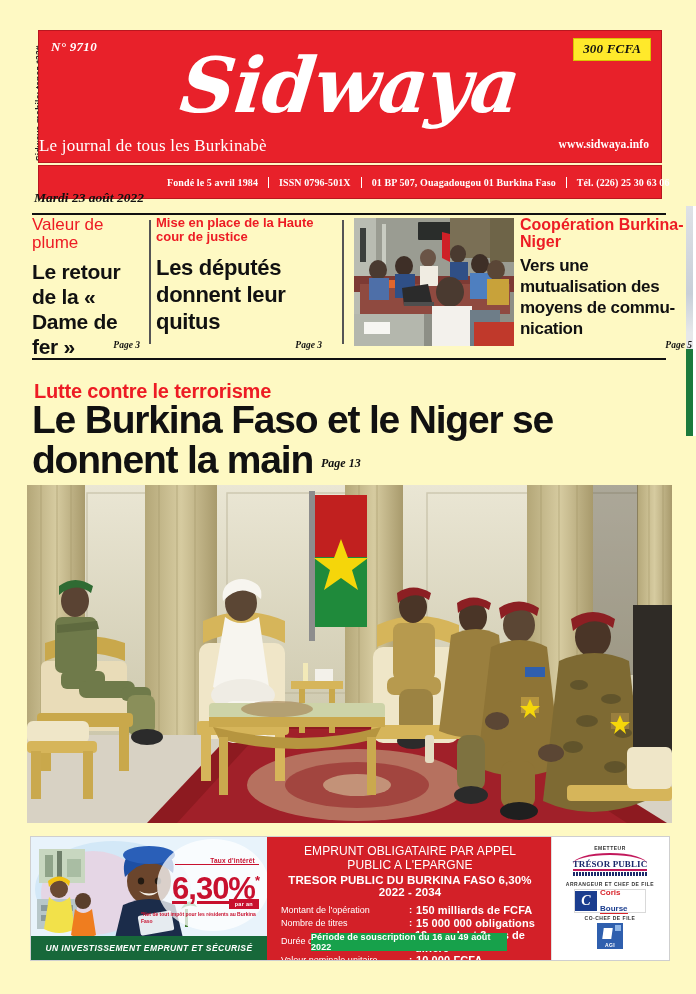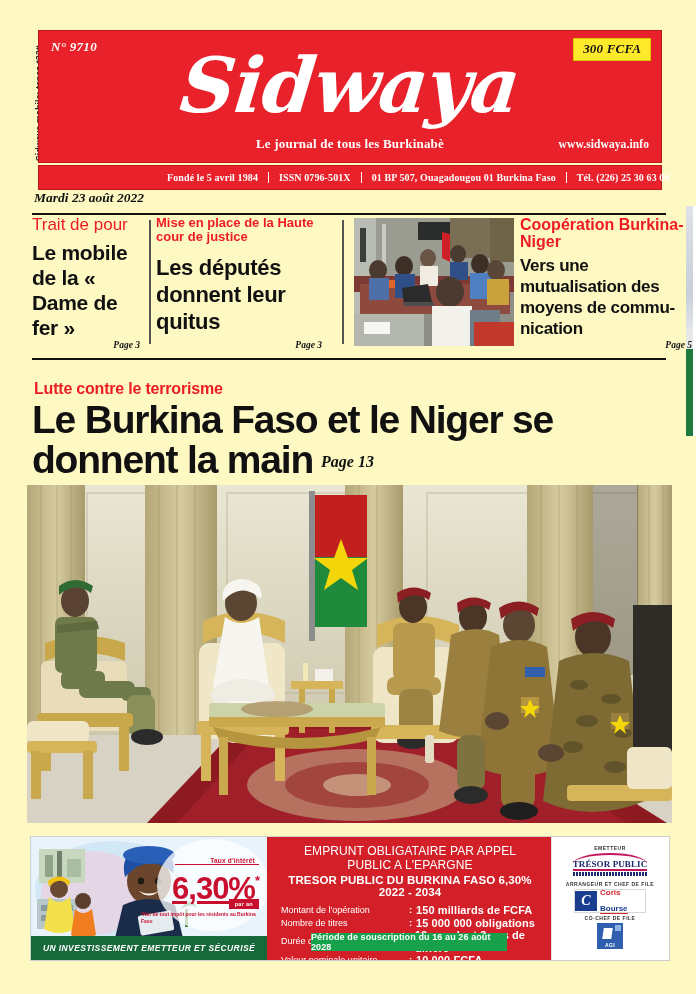--- a/index.html
+++ b/index.html
@@ -20,35 +20,35 @@
          font-size:13px;color:#fff;letter-spacing:.3px;
          font-family:"Liberation Serif",serif;}
   .price{position:absolute;right:10px;top:7px;background:#ffe92b;
          border:1px solid #d9c400;padding:2px 9px 3px;
          font-family:"Liberation Serif",serif;font-style:italic;font-weight:bold;
          font-size:13px;color:#111;letter-spacing:.2px;}
   .logo{position:absolute;left:0;right:0;top:14px;text-align:center;
         font-family:"DejaVu Serif",serif;font-style:italic;font-weight:bold;
         font-size:76px;line-height:82px;color:#fff;
         letter-spacing:-1px;transform:skewX(-6deg);text-shadow:1px 1px 0 #e8212a;}
-  .tagline{position:absolute;left:0;right:0;top:105px;text-align:center;
-           font-family:"Liberation Serif",serif;font-weight:bold;font-size:13px;
+  .tagline{position:absolute;left:0;right:0;top:105px;
+           font-family:"Liberation Serif",serif;font-weight:normal;font-size:17px;
            color:#fff;letter-spacing:.2px;}
   .weburl{position:absolute;right:12px;top:107px;font-family:"Liberation Serif",serif;
           font-weight:bold;font-size:11.5px;color:#fff;letter-spacing:.1px;}
 
   
   .sidetext{position:absolute;left:22px;top:30px;height:133px;width:16px;}
   .sidetext span{display:block;white-space:nowrap;font-size:8.5px;font-weight:bold;
       color:#231f20;font-family:"Liberation Sans",sans-serif;letter-spacing:.2px;
       transform:rotate(-90deg);transform-origin:left top;
       position:absolute;left:12px;top:131px;}
 
   
-  .infobar{position:absolute;left:38px;top:165px;width:624px;height:25px;
+  .infobar{position:absolute;left:38px;top:165px;width:624px;height:34px;
            background:#e8212a;border:1px solid #b9171f;box-sizing:border-box;
            display:flex;align-items:center;}
   .infobar .cell{flex:0 0 auto;color:#fff;font-family:"Liberation Serif",serif;
                  font-weight:bold;font-size:10px;text-align:center;
                  padding:0 10px;letter-spacing:.1px;white-space:nowrap;}
   .infobar .cell+.cell{border-left:1px solid #fff;}
   .infobar .c1{margin-left:118px;}
 
   
   .datebar{position:absolute;left:34px;top:190px;font-family:"Liberation Serif",serif;
@@ -77,26 +77,26 @@
   .pageref{position:absolute;bottom:6px;font-family:"Liberation Serif",serif;
            font-style:italic;font-weight:bold;font-size:9.5px;color:#111;}
   .p1{right:4px;} .p2{right:6px;} .p4{right:4px;}
 
   
   .teaserphoto{position:absolute;left:322px;top:2px;width:160px;height:128px;
                overflow:hidden;background:#5b636b;}
 
   
   .mainkick{position:absolute;left:34px;top:380px;color:#ed1c24;
-            font-size:16px;font-weight:bold;letter-spacing:-.2px;}
+            font-size:20px;font-weight:bold;letter-spacing:-.2px;}
   .mainhead{position:absolute;left:32px;top:400px;width:640px;
             font-size:39px;line-height:40px;font-weight:bold;color:#111;
             letter-spacing:-1.2px;}
   .mainhead .pg{font-family:"Liberation Serif",serif;font-style:italic;
-                font-size:16px;font-weight:bold;letter-spacing:0;
+                font-size:12px;font-weight:bold;letter-spacing:0;
                 vertical-align:6px;margin-left:8px;}
 
   
   .mainphoto{position:absolute;left:27px;top:485px;width:645px;height:338px;
              overflow:hidden;background:#6b6257;}
 
   
   .ad{position:absolute;left:30px;top:836px;width:640px;height:125px;
       border:1px solid #cfcfcf;box-sizing:border-box;background:#fff;
       display:flex;overflow:hidden;}
@@ -189,22 +189,22 @@
 
   <div class="datebar">Mardi 23  août 2022</div>
 
   <div class="rule-top"></div>
   <div class="band">
 
     <div class="vline v1"></div>
     <div class="vline v2"></div>
 
     <div class="teaser t1">
-      <div class="kicker k1">Trait de pour</div>
-      <div class="deck d1">Le mobile de la « Dame de fer »</div>
+      <div class="kicker k1">Valeur de plume</div>
+      <div class="deck d1">Le retour de la « Dame de fer »</div>
       <div class="pageref p1">Page 3</div>
     </div>
 
     <div class="teaser t2">
       <div class="kicker k2">Mise en place de la Haute cour de justice</div>
       <div class="deck d2">Les députés donnent leur quitus</div>
       <div class="pageref p2">Page 3</div>
     </div>
 
     <div class="teaserphoto">
@@ -468,21 +468,21 @@
         </svg>
       </div>
 
       <div class="rate-label">Taux d'intérêt</div>
       <div class="rate-rule"></div>
       <div class="rate"><span>6,30%</span><sup>*</sup></div>
       <div class="rate-per">par an</div>
       <div class="rate-fine">*Net de tout impôt pour les résidents au Burkina Faso</div>
 
       <div class="ad-left-band">
-        <span>UN INVESTISSEMENT EMETTEUR ET SÉCURISÉ</span>
+        <span>UN INVESTISSEMENT EMPRUNT ET SÉCURISÉ</span>
       </div>
     </div>
 
     <div class="ad-mid">
       <div class="ad-t1">EMPRUNT OBLIGATAIRE PAR APPEL PUBLIC A L'EPARGNE</div>
       <div class="ad-t2">TRESOR PUBLIC DU BURKINA FASO 6,30% 2022 - 2034</div>
 
       <div class="ad-table">
         <div class="ad-row">
           <div class="ad-key">Montant de l'opération</div>
@@ -501,21 +501,21 @@
         </div>
         <div class="ad-row">
           <div class="ad-key">Valeur nominale unitaire</div>
           <div class="ad-colon">:</div>
           <div class="ad-val">10 000 FCFA</div>
         </div>
 
       </div>
 
       <div class="ad-cta">
-        <span>Période de souscription du 16 au 26 août 2028</span>
+        <span>Période de souscription du 16 au 49 août 2022</span>
       </div>
     </div>
 
     <div class="ad-right">
       <div class="ad-sep"></div>
 
       <div class="lg-label">EMETTEUR</div>
       <div class="lg-tp">
         <div class="swoosh"></div>
         <div class="tpname">TRÉSOR PUBLIC</div>

